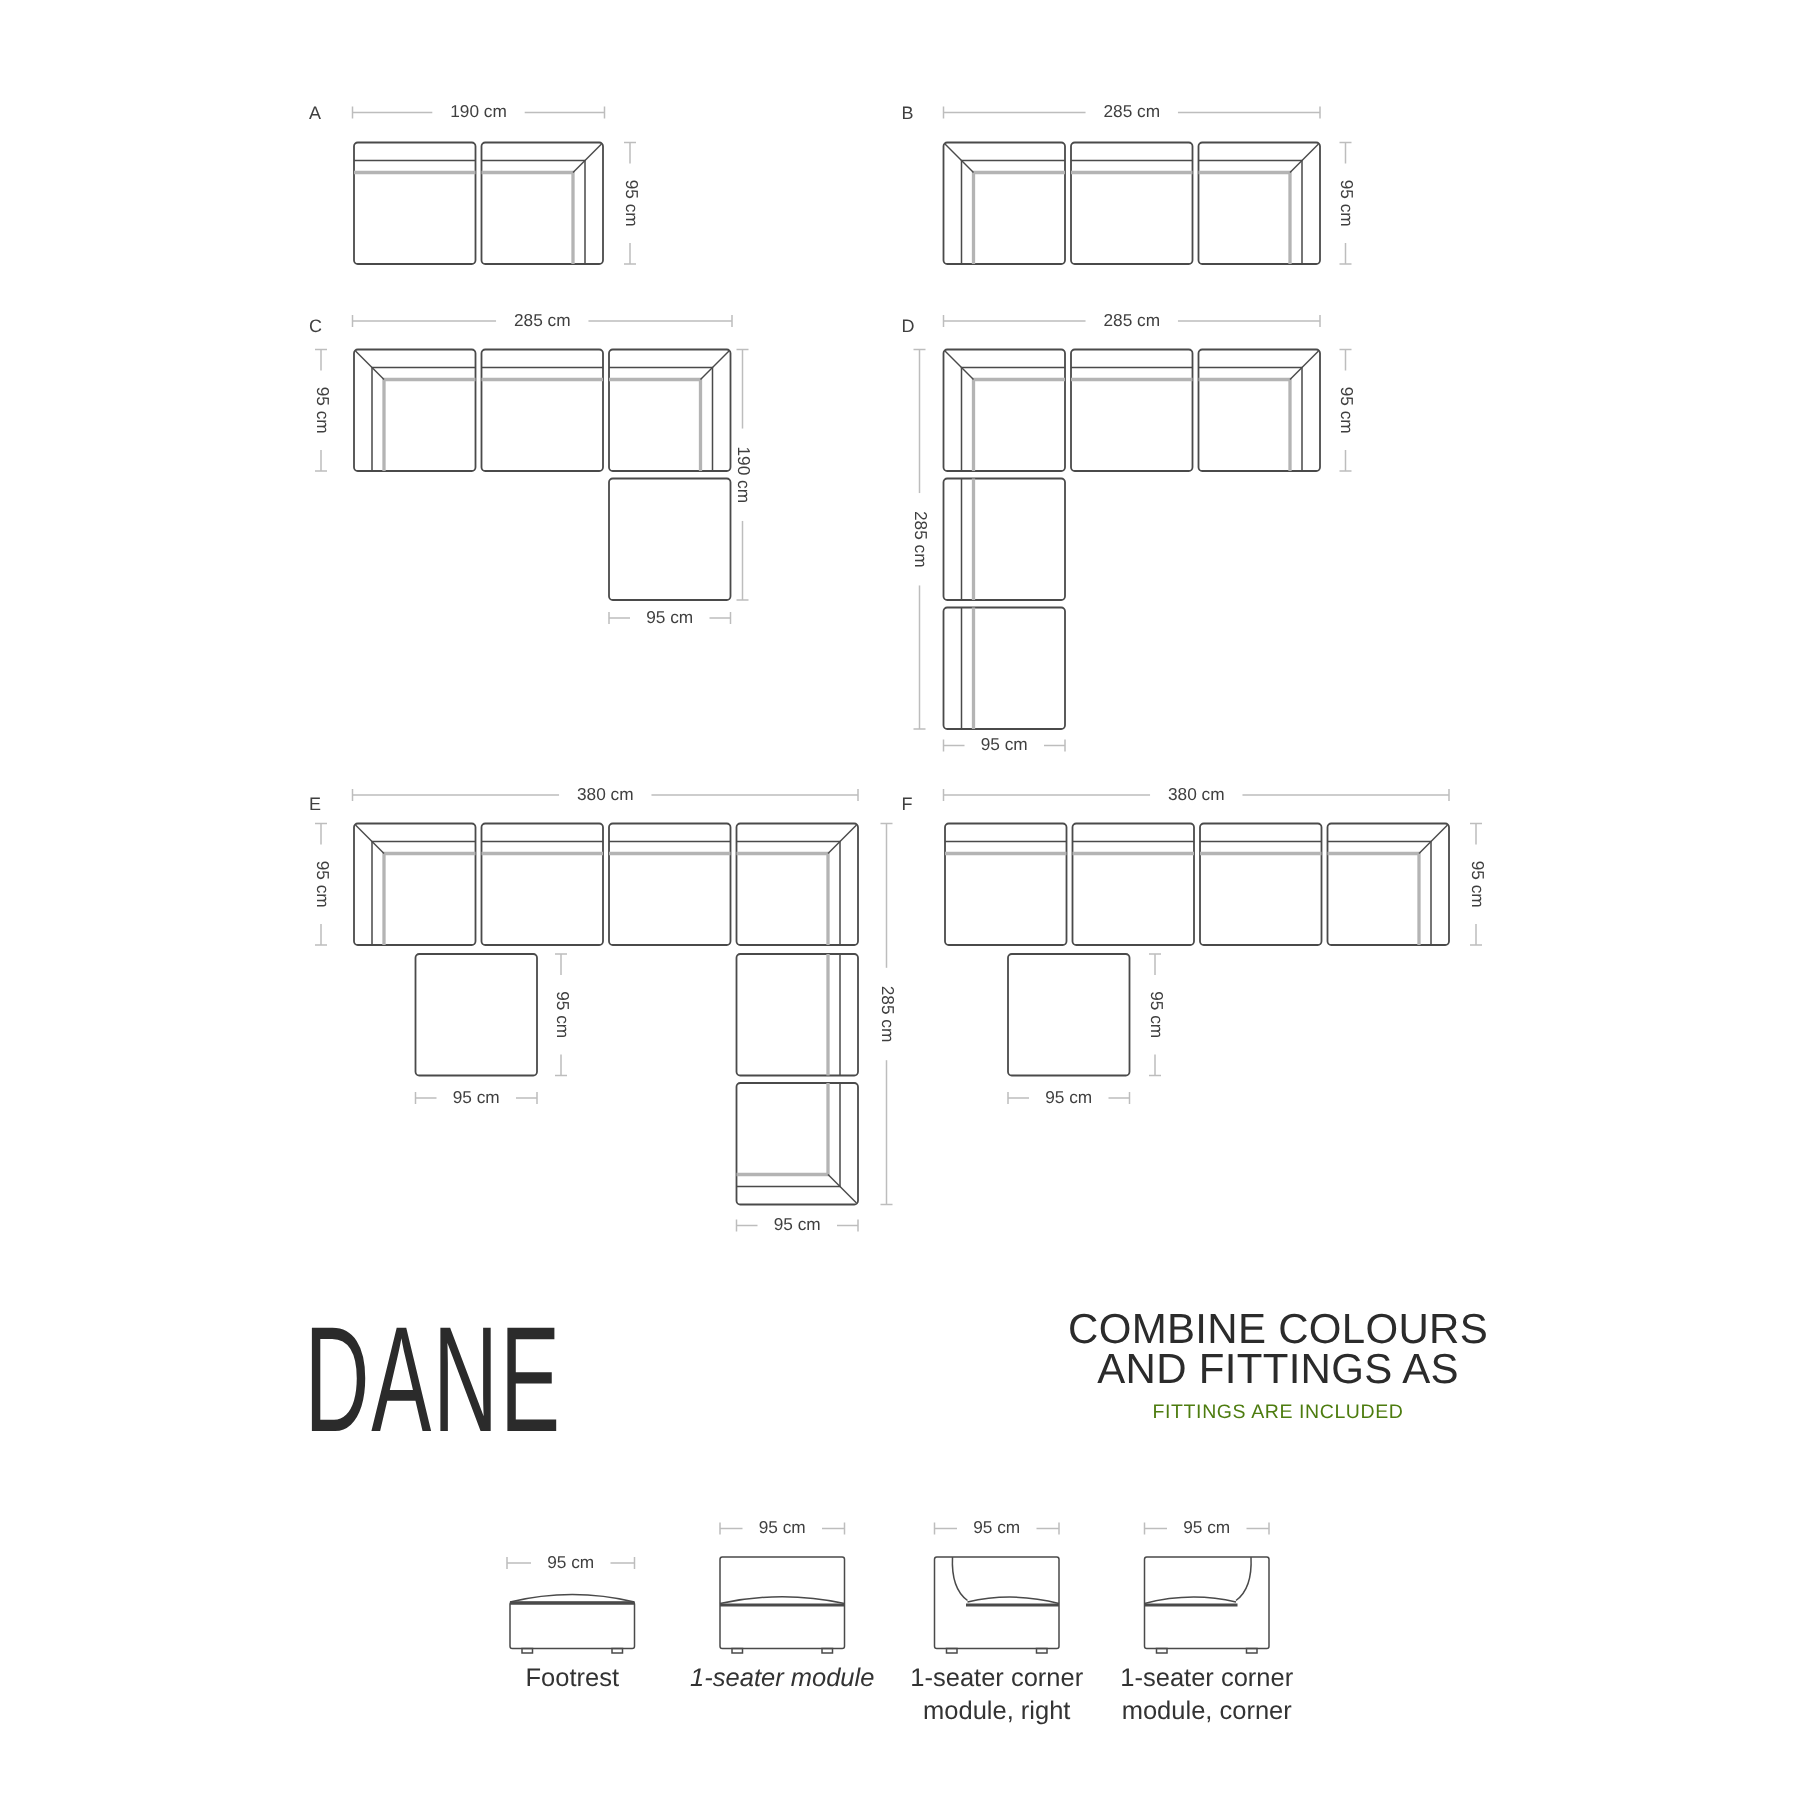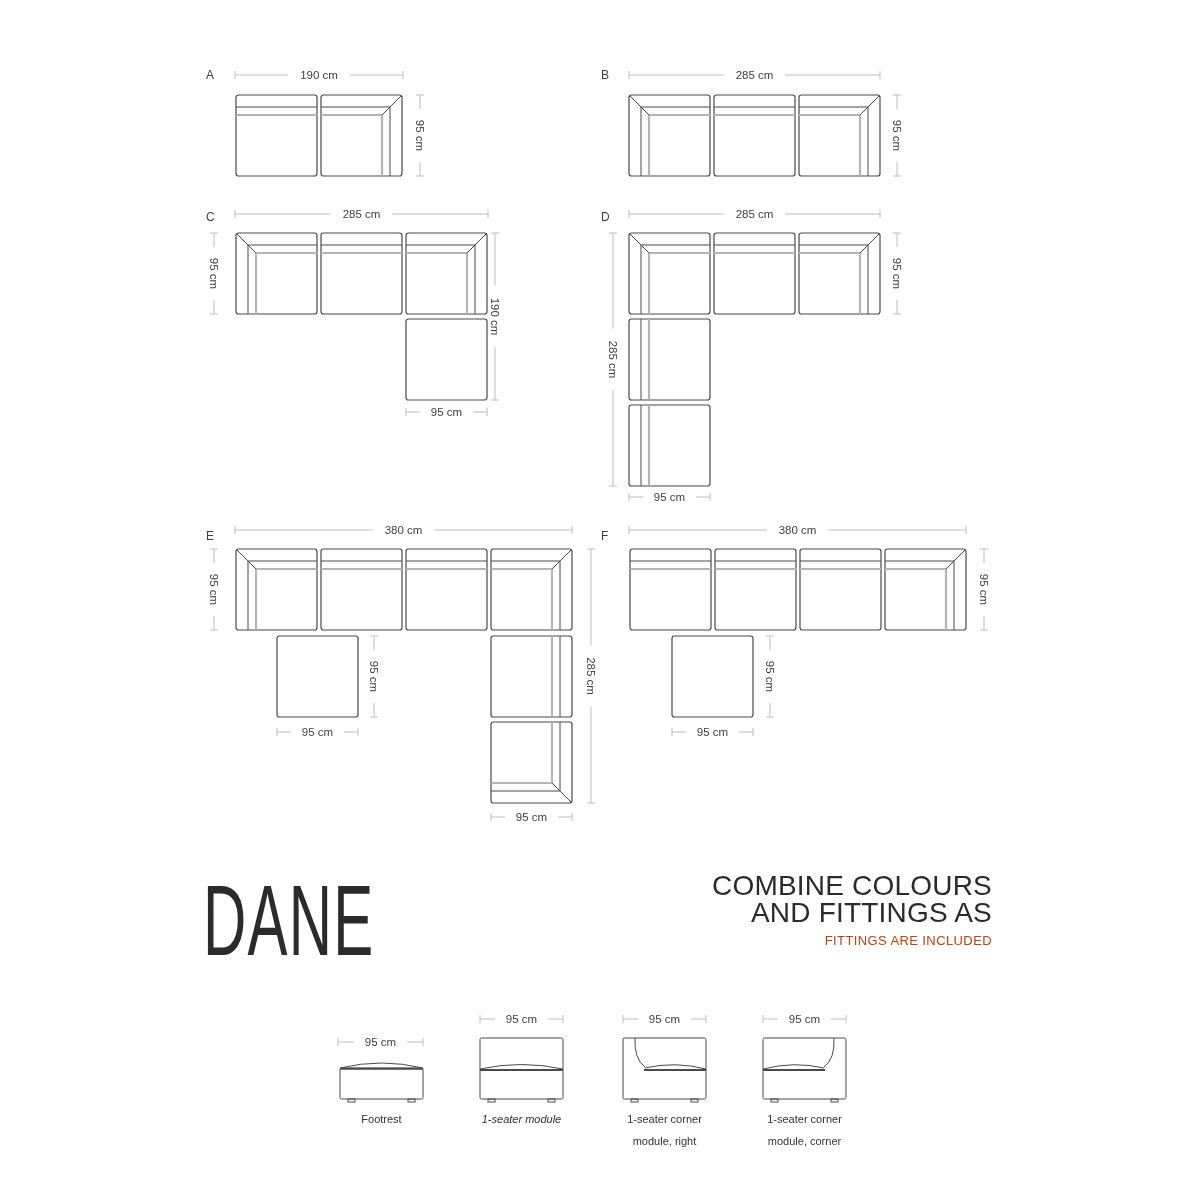--- a/index.html
+++ b/index.html
@@ -4,24 +4,24 @@
 <style>
   html,body{margin:0;padding:0;background:#ffffff;}
   #page{position:relative;width:1200px;height:1200px;background:#ffffff;overflow:hidden;
         font-family:"Liberation Sans",sans-serif;}
   #diagram-svg{position:absolute;left:0;top:0;}
   .dim-text{font-family:"Liberation Sans",sans-serif;font-size:11.5px;fill:#3f3f3f;}
   .cfg-label{font-family:"Liberation Sans",sans-serif;font-size:12px;fill:#3f3f3f;}
   #product-title{position:absolute;left:203px;top:870px;font-size:100px;line-height:100px;
         font-weight:300;color:#2b2b2b;letter-spacing:2px;transform:scaleX(0.60);
         transform-origin:left top;white-space:nowrap;}
-  #tagline{position:absolute;right:208px;top:872px;text-align:right;color:#2b2b2b;margin-left:12px;}
+  #tagline{position:absolute;right:208px;top:872px;text-align:center;color:#2b2b2b;margin-left:12px;}
   #tagline .big{font-size:28px;line-height:27px;font-weight:300;letter-spacing:0.2px;}
-  #tagline .note{font-size:13px;font-weight:400;margin-top:7px;letter-spacing:0.4px;color:#c2410c;}
-  .legend-label{position:absolute;width:200px;text-align:center;font-size:11px;
+  #tagline .note{font-size:13px;font-weight:400;margin-top:7px;letter-spacing:0.4px;color:#4d7c0f;}
+  .legend-label{position:absolute;width:200px;text-align:center;font-size:17px;
         line-height:22px;color:#333;}
 </style>
 </head>
 <body>
 
 <div id="page">
   <svg id="diagram-svg" width="1200" height="1200" viewBox="0 0 1200 1200">
       <g>
         <text x="206" y="79" class="cfg-label">A</text>
         <rect x="236" y="95" width="81" height="81" rx="2.5" fill="none" stroke="#4a4a4a" stroke-width="1.2"></rect>

